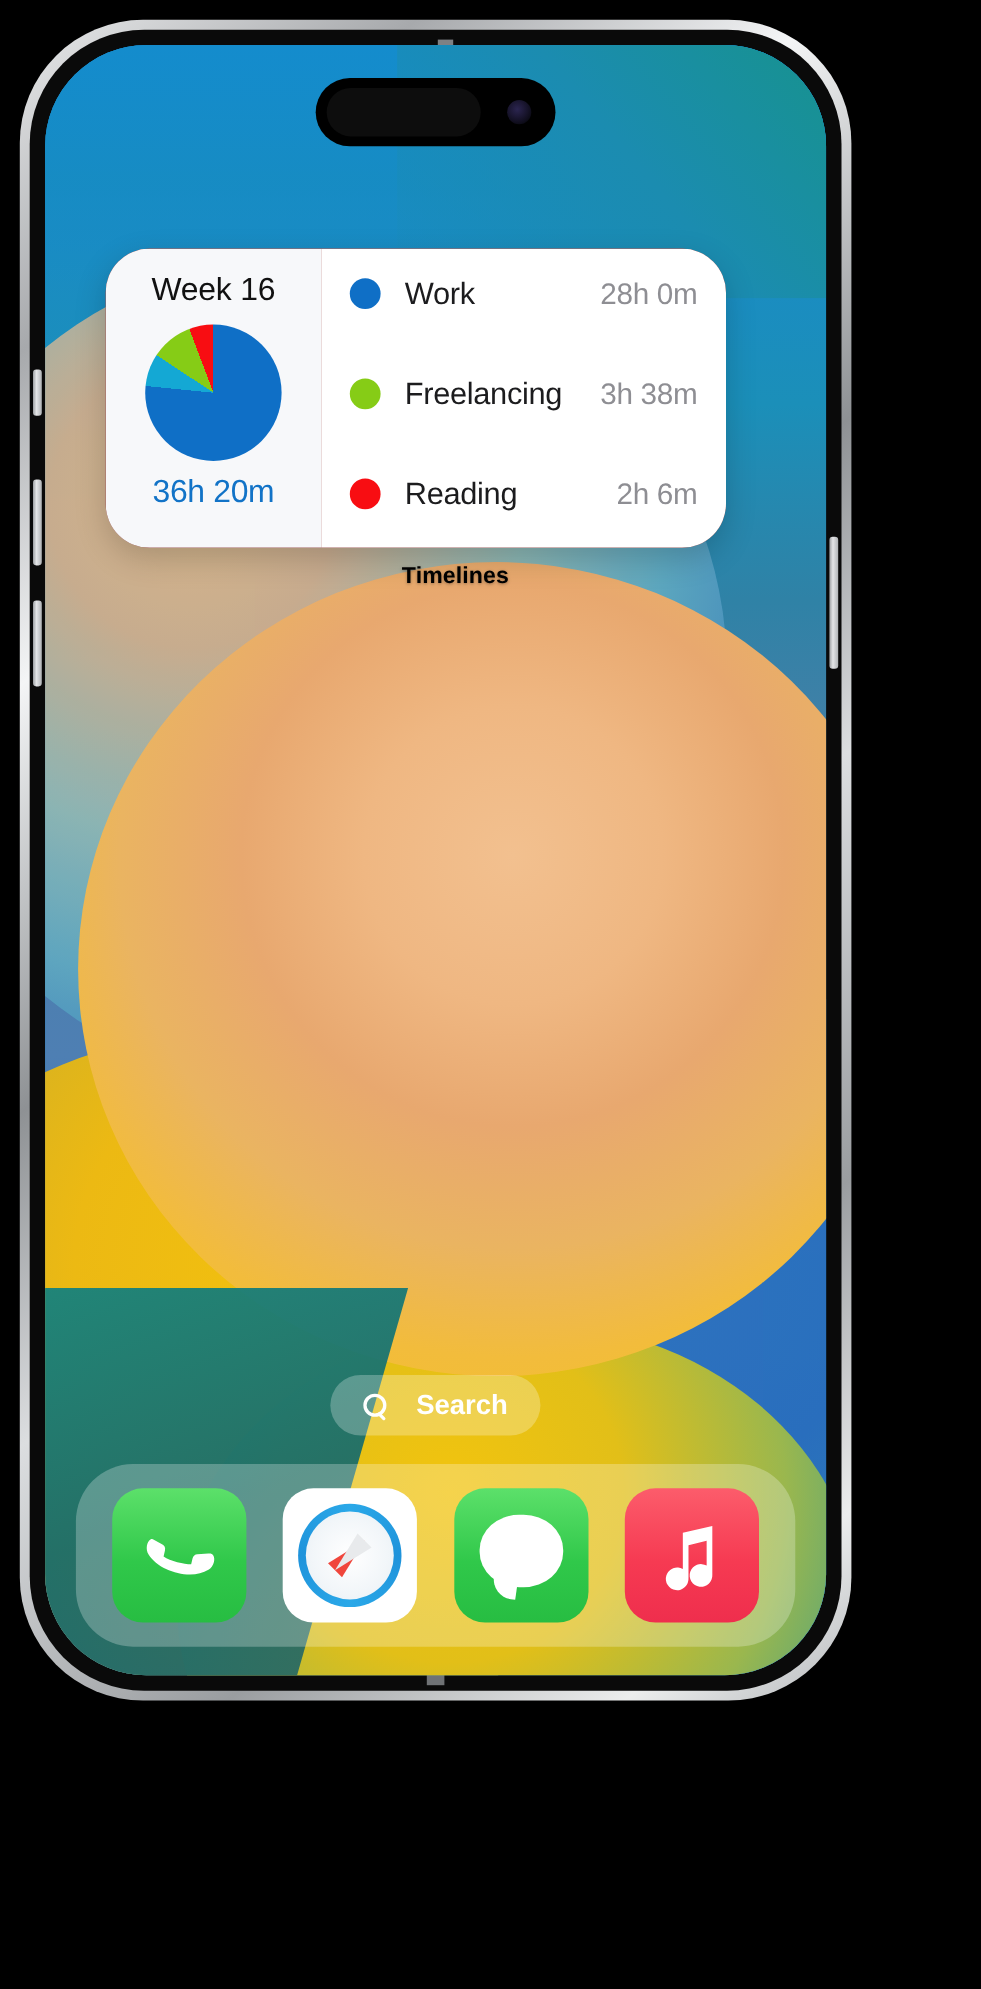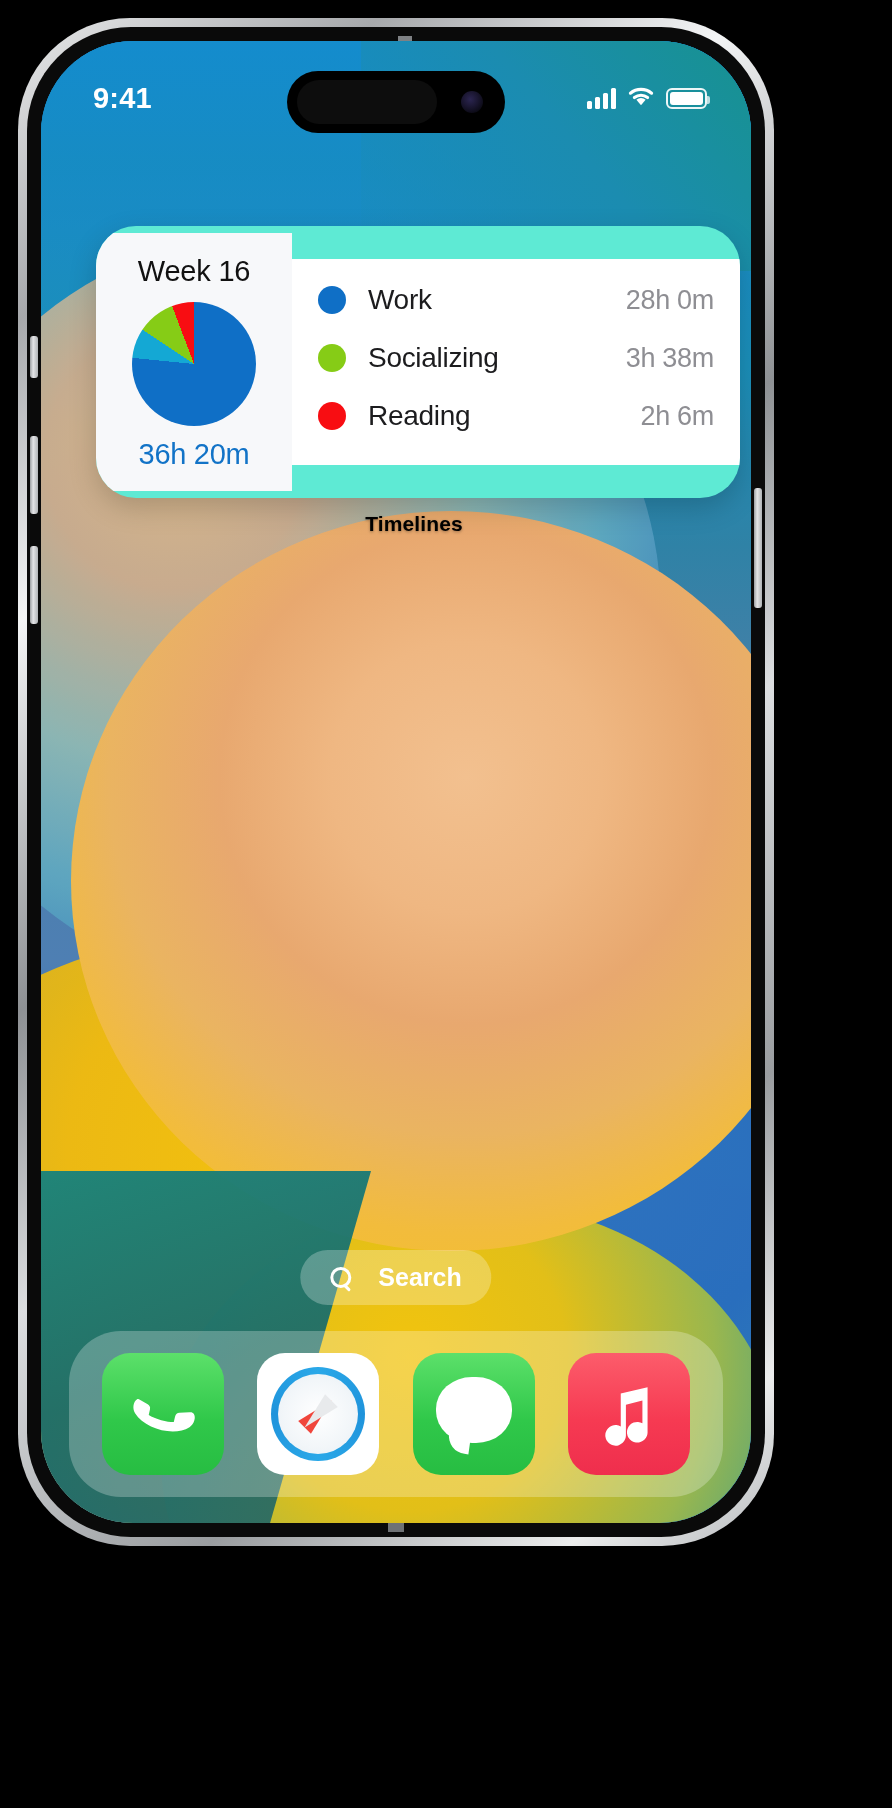--- a/index.html
+++ b/index.html
@@ -110,25 +110,24 @@
     width: 218px; height: 62px; border-radius: 34px; background: #000; z-index: 9;
     display: flex; align-items: center; justify-content: flex-end; padding-right: 22px;
   }
   .di-cam { width: 22px; height: 22px; border-radius: 50%;
     background: radial-gradient(circle at 42% 38%, #2b2550 0%, #1a1630 42%, #0b0a15 75%); }
   .di-pill { position:absolute; left: 10px; top: 9px; width: 140px; height: 44px; border-radius: 24px; background:#0d0d0d; }
 
   
   .widget-wrap { position: absolute; left: 55px; top: 185px; z-index: 7; width: 636px; }
   .widget {
-    display: flex; width: 644px; height: 272px;
+    display: flex; width: 564px; height: 272px;
     border-radius: 40px; overflow: hidden;
-    background: #5eead4;
+    background: #7f1d1d;
     box-shadow: 0 10px 28px rgba(0,0,0,.18);
-    align-items: center;
   }
   .w-left {
     width: 196px; flex: none; background: #f7f8fa;
     display: flex; flex-direction: column; align-items: center;
     padding: 22px 0 20px;
   }
   .w-week { font-size: 29px; color: #111; font-weight: 400; letter-spacing: -.2px; }
   .w-pie { width: 124px; height: 124px; border-radius: 50%; margin: 14px 0 12px; }
   .w-total { font-size: 29px; color: #1273c7; font-weight: 400; letter-spacing: -.3px; }
   .w-right { flex: 1; background: #fff; padding: 12px 26px 20px 26px; display: flex; flex-direction: column; justify-content: space-between; }
@@ -206,41 +205,20 @@
           <div class="wp-blob wp-b4"></div>
           <div class="wp-blob wp-b1"></div>
           <div class="wp-blob wp-b3"></div>
           <div class="wp-blob wp-b5"></div>
           <div class="wp-blob wp-b2"></div>
           <div class="wp-darkstripe"></div>
           <div class="wp-shine"></div>
           <div class="wp-teal-tr"></div>
         </div>
 
-        <div class="statusbar">
-          <div class="sb-time">9:41</div>
-          <div class="sb-right">
-            <span class="cell-bars">
-              <i></i>
-                <i></i>
-                <i></i>
-                <i></i>
-            </span>
-            <span>
-              <svg width="28" height="21" viewBox="0 0 28 21">
-                <path d="M14 19.2 l4.6-5.4 a7.1 7.1 0 0 0-9.2 0z" fill="#fff"></path>
-                <path d="M3.4 7.2 a16.6 16.6 0 0 1 21.2 0" stroke="#fff" stroke-width="3.1" fill="none" stroke-linecap="round"></path>
-                <path d="M7.4 11.6 a11 11 0 0 1 13.2 0" stroke="#fff" stroke-width="3.1" fill="none" stroke-linecap="round"></path>
-              </svg>
-            </span>
-            <span class="battery">
-                <span></span>
-              </span>
-          </div>
-        </div>
 
         <div class="dynamic-island">
           <div class="di-pill"></div>
           <div class="di-cam"></div>
         </div>
 
         <div class="widget-wrap">
           <div class="widget">
 
             <div class="w-left">
@@ -251,21 +229,21 @@
 
             <div class="w-right" id="legend-list">
 
             <div class="w-row">
                   <span class="w-dot" style="background: rgb(15, 111, 198);"></span>
                   <span class="w-label">Work</span>
                   <span class="w-value">28h 0m</span>
                 </div>
                 <div class="w-row">
                   <span class="w-dot" style="background: rgb(134, 204, 22);"></span>
-                  <span class="w-label">Socializing</span>
+                  <span class="w-label">Freelancing</span>
                   <span class="w-value">3h 38m</span>
                 </div>
                 <div class="w-row">
                   <span class="w-dot" style="background: rgb(248, 13, 18);"></span>
                   <span class="w-label">Reading</span>
                   <span class="w-value">2h 6m</span>
                 </div>
               </div>
 
           </div>

